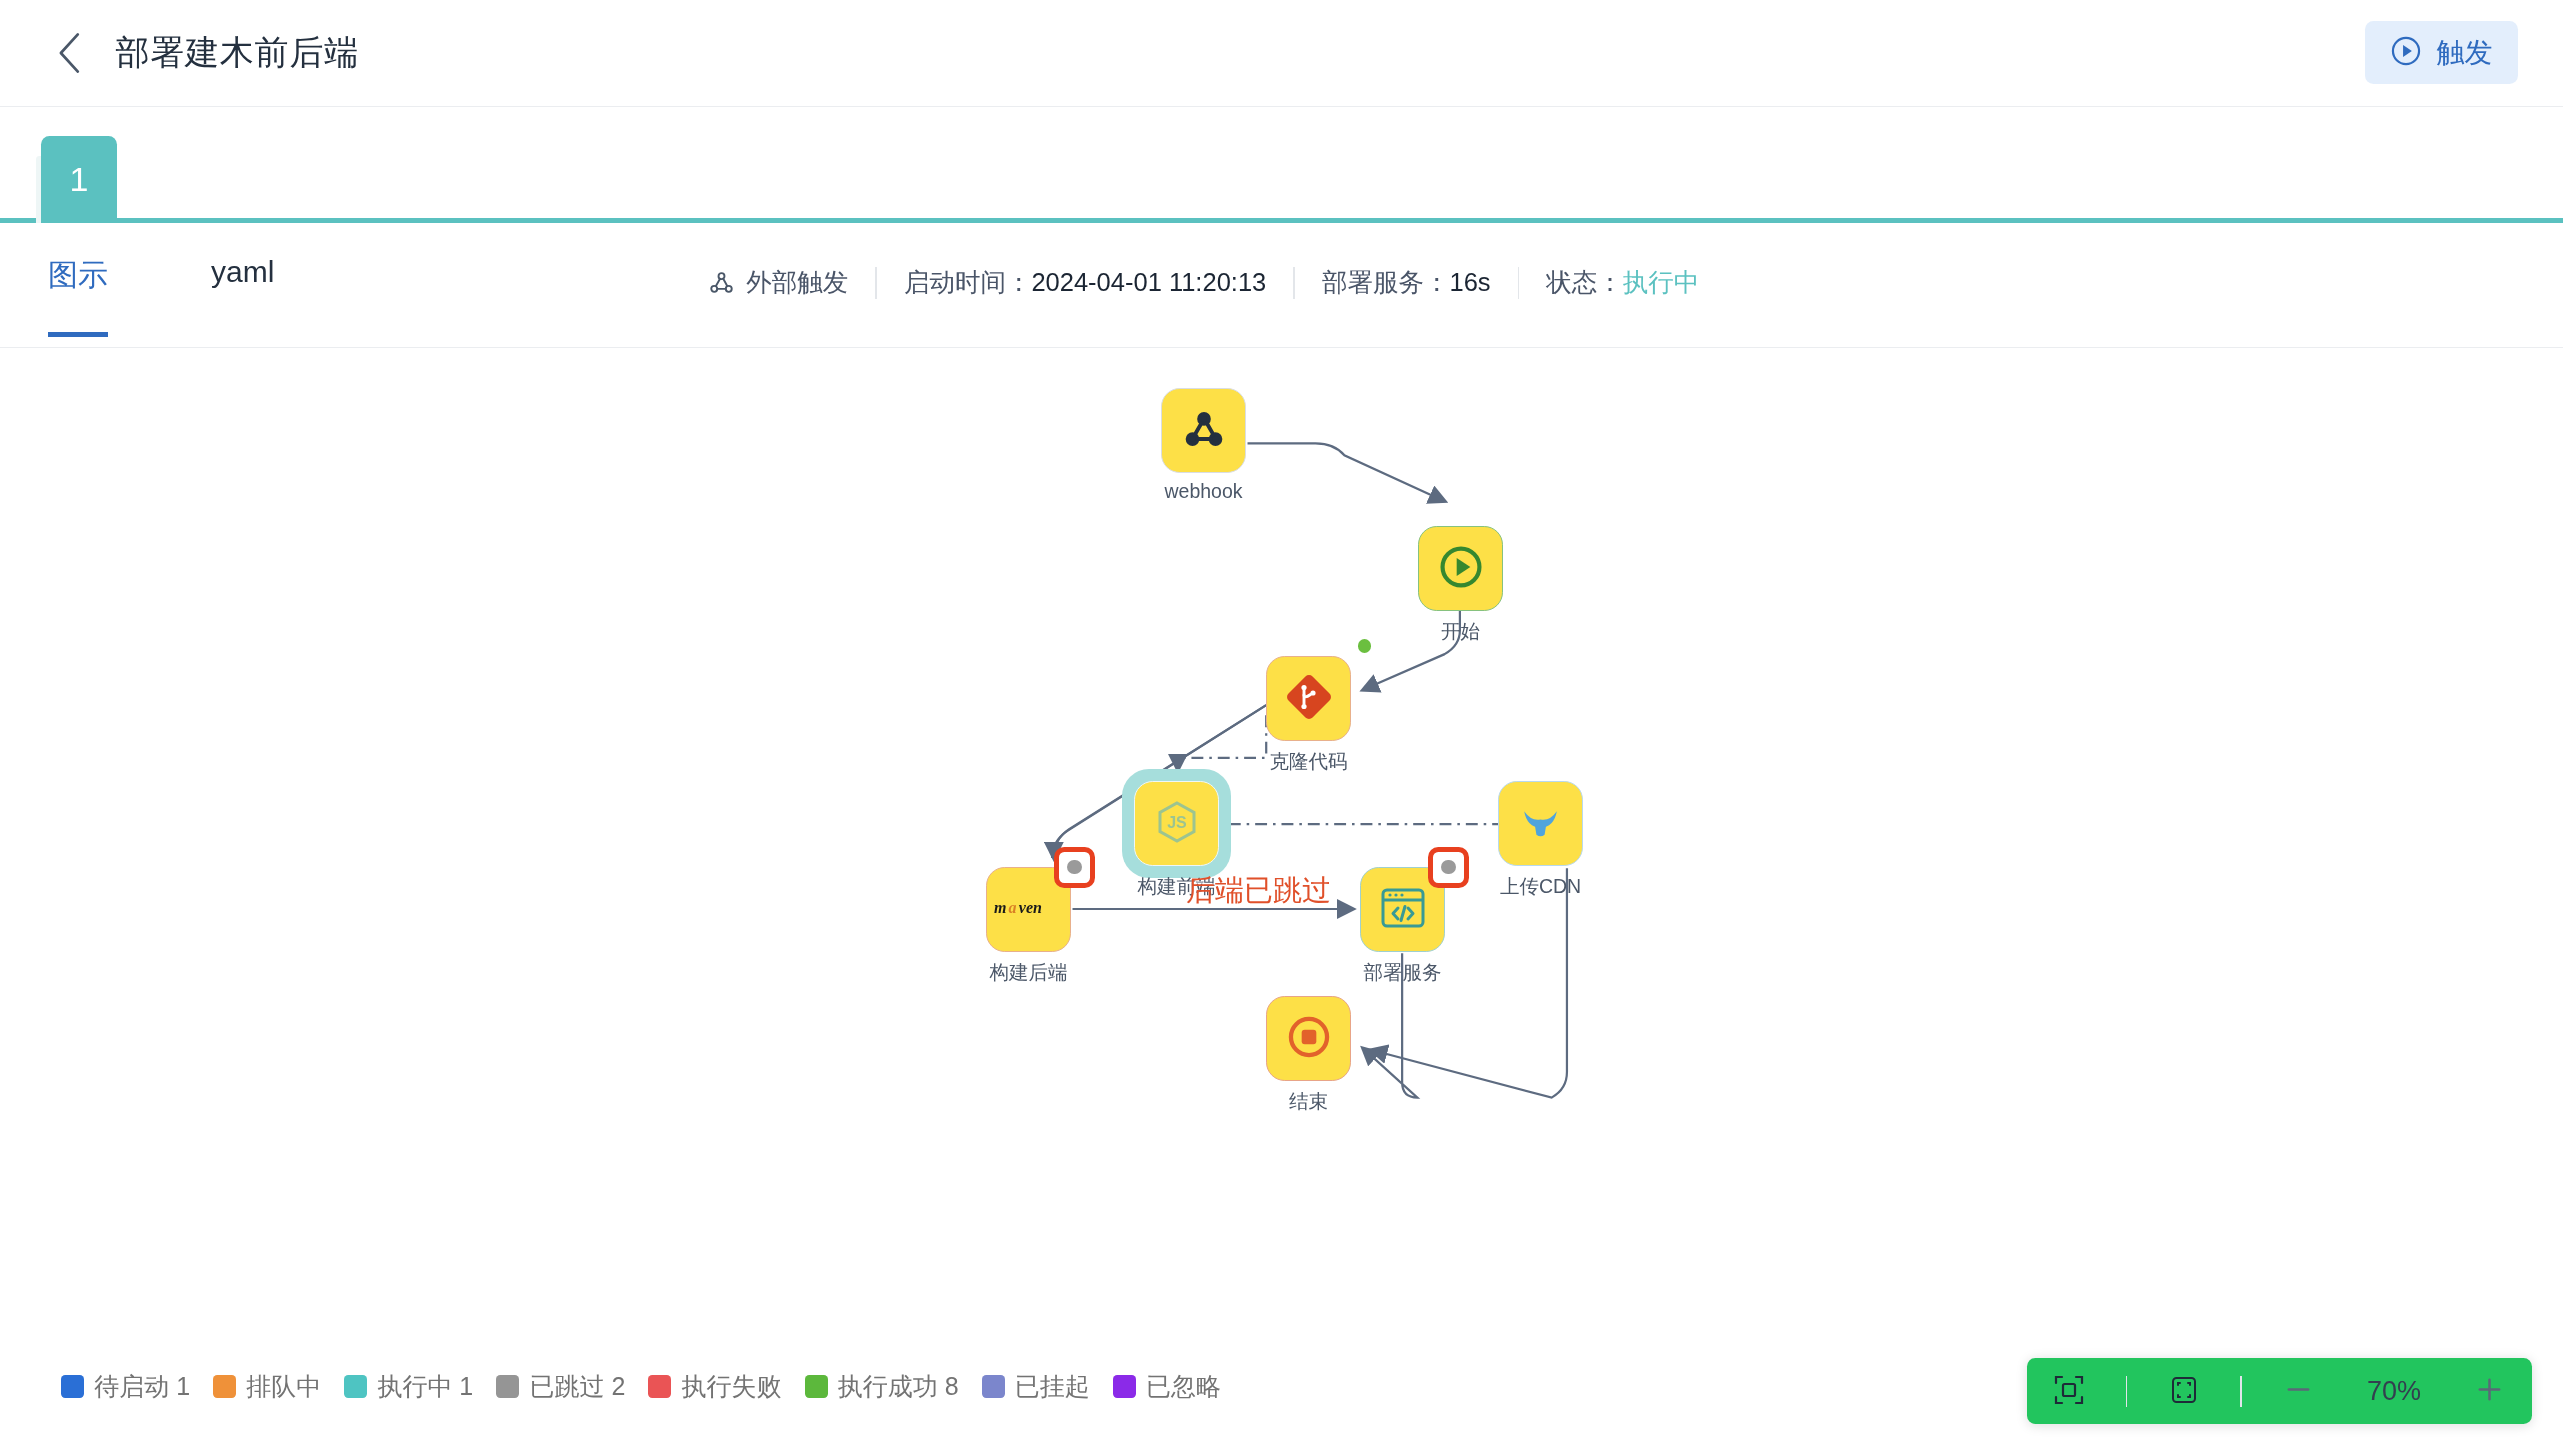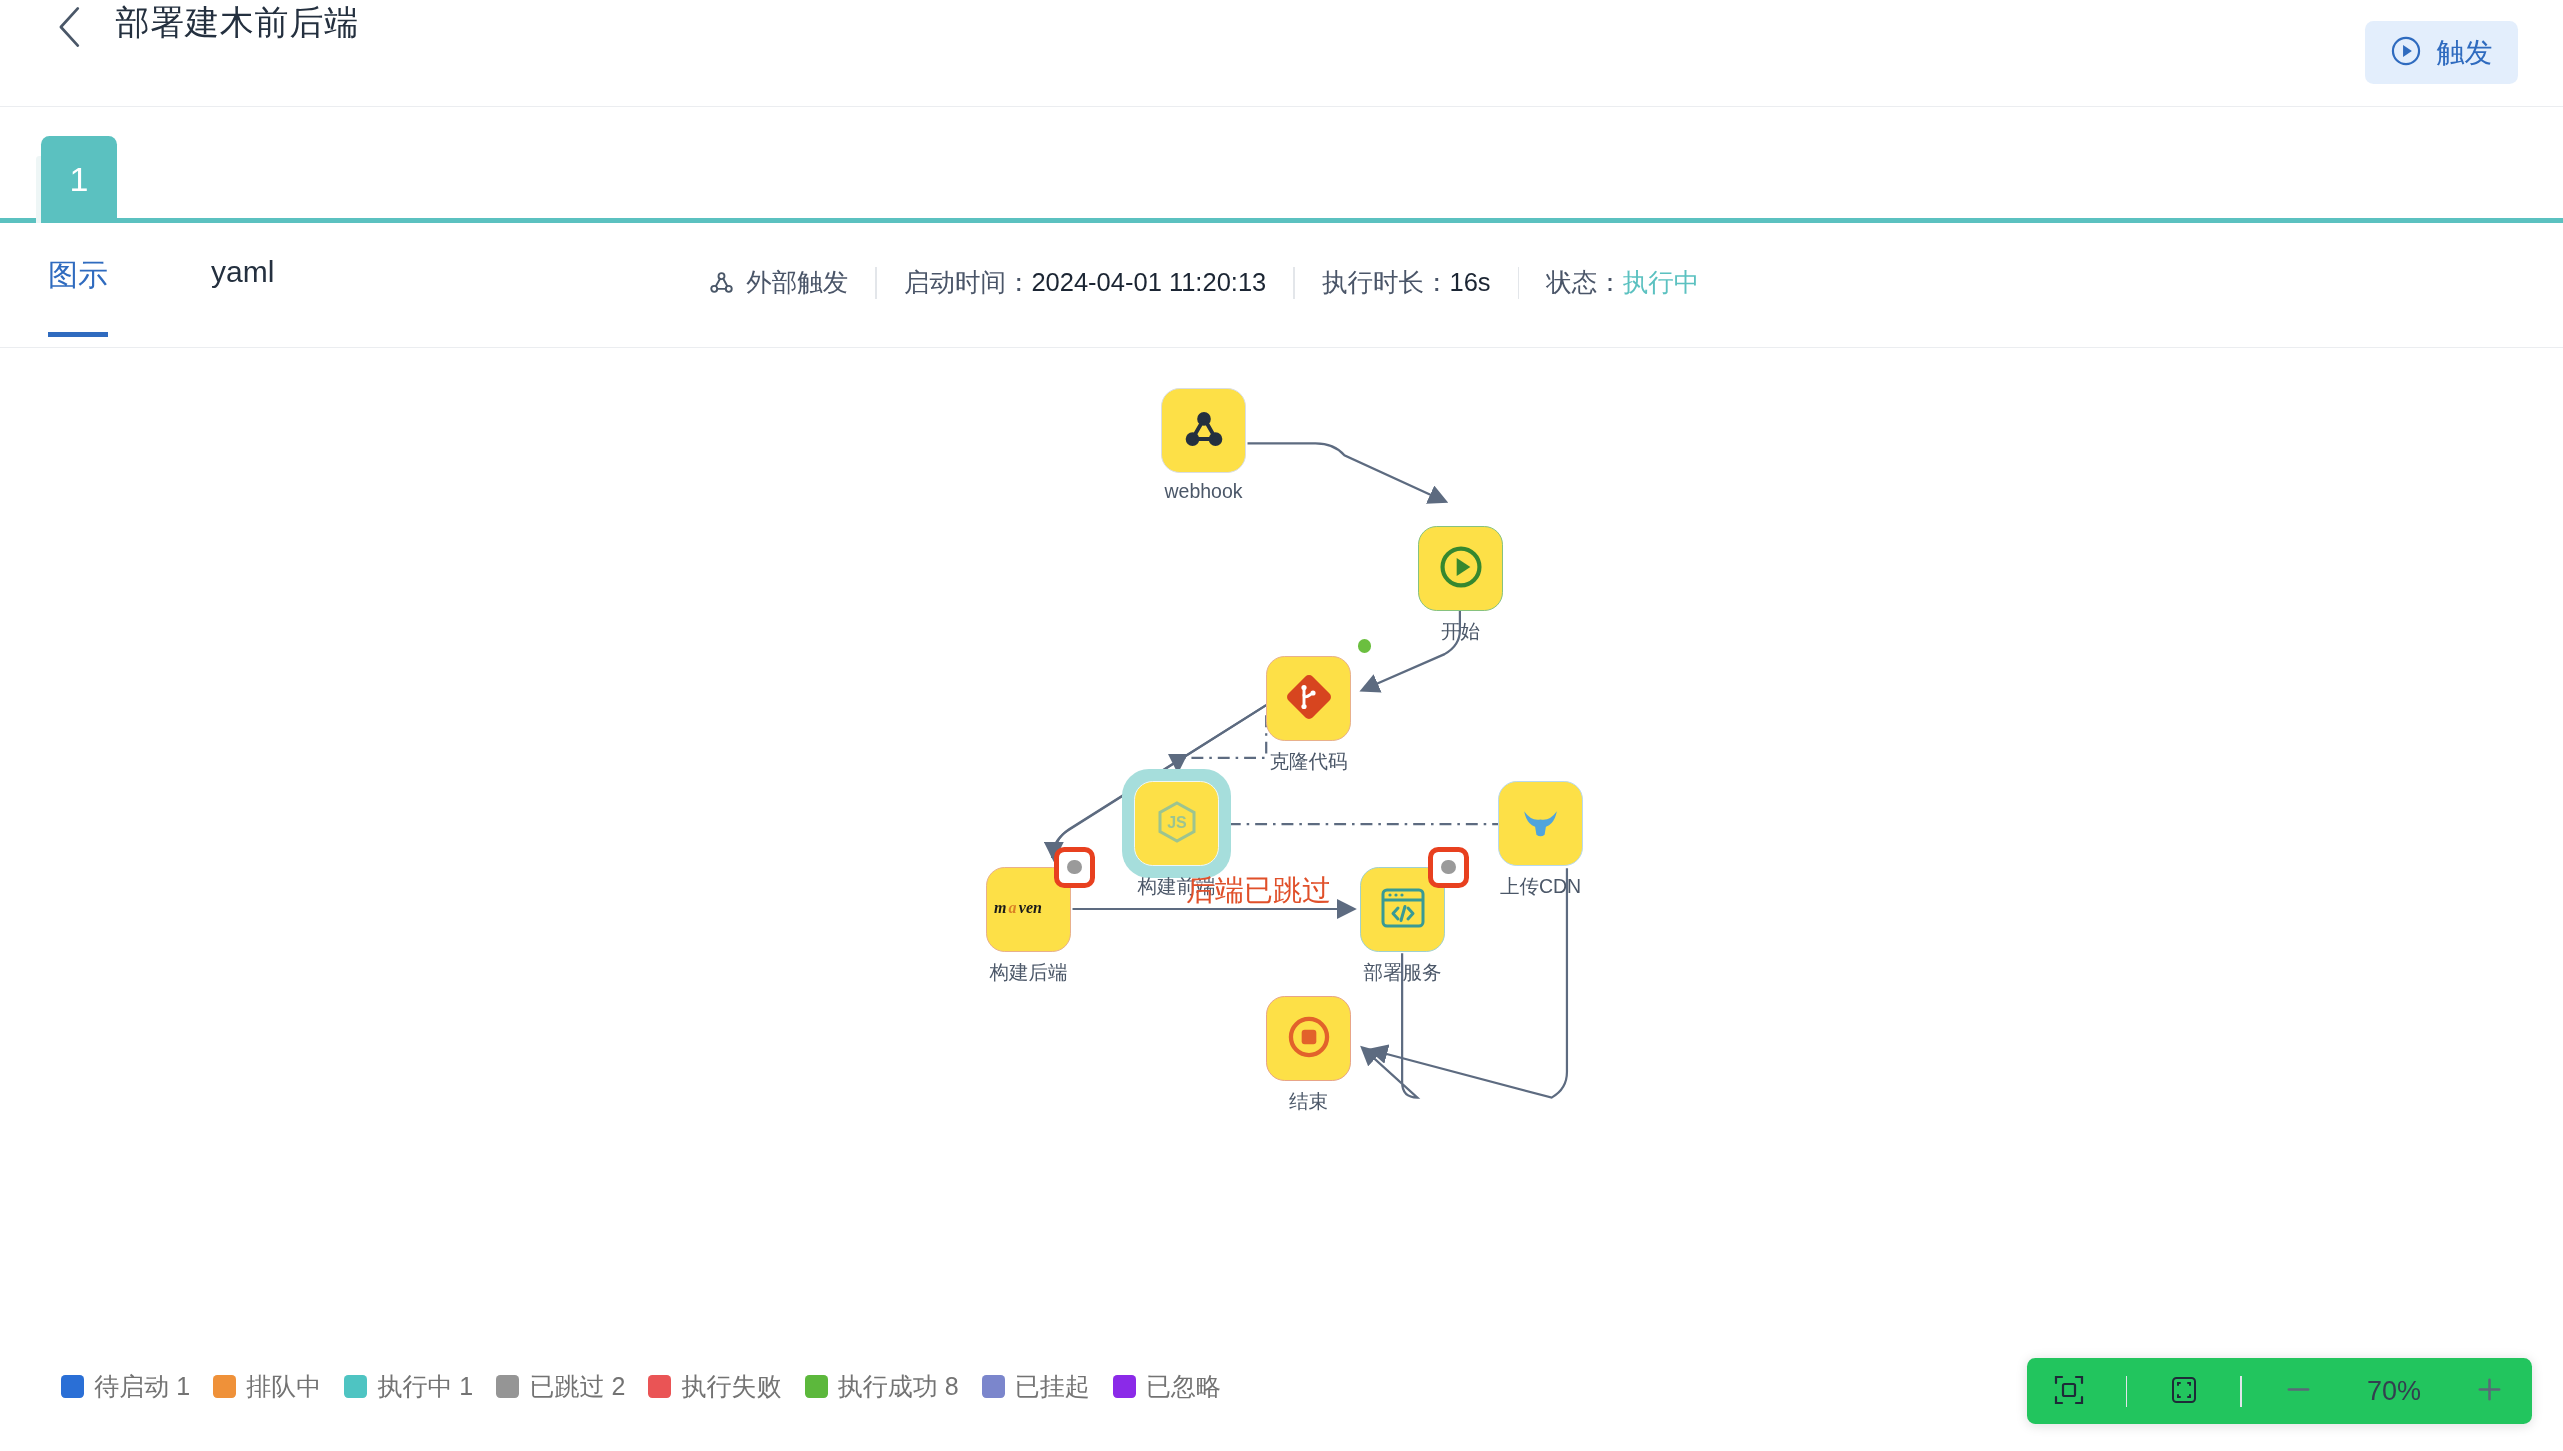--- a/index.html
+++ b/index.html
@@ -8,21 +8,21 @@
     background: #ffffff;
     font-family: "Liberation Sans", "DejaVu Sans", sans-serif;
     color: #1f2d3d;
     overflow: hidden;
   }
 
   
   .topbar {
     position: absolute; left: 0; top: 0; width: 2563px; height: 107px;
     border-bottom: 1.7px solid #ebedf0;
-    display: flex; align-items: flex-start;
+    display: flex; align-items: center;
   }
   .back-btn {
     width: 53px; height: 53px; margin-left: 42px;
     display: flex; align-items: center; justify-content: center;
     cursor: pointer;
   }
   .back-btn svg { display: block; }
   .page-title {
     margin-left: 20.4px;
     font-size: 34px; font-weight: 500; letter-spacing: 0.8px;
@@ -204,21 +204,21 @@
       </span>
       <span>外部触发</span>
     </div>
     <div class="divider-v"></div>
     <div class="meta-item">
       <span>启动时间：</span>
       <span class="val">2024-04-01 11:20:13</span>
     </div>
     <div class="divider-v"></div>
     <div class="meta-item">
-      <span>执行时长：</span>
+      <span>部署服务：</span>
       <span class="val">16s</span>
     </div>
     <div class="divider-v"></div>
     <div class="meta-item">
       <span>状态：</span>
       <span class="val hl">执行中</span>
     </div>
   </div>
 
   <div class="stop-btn">

